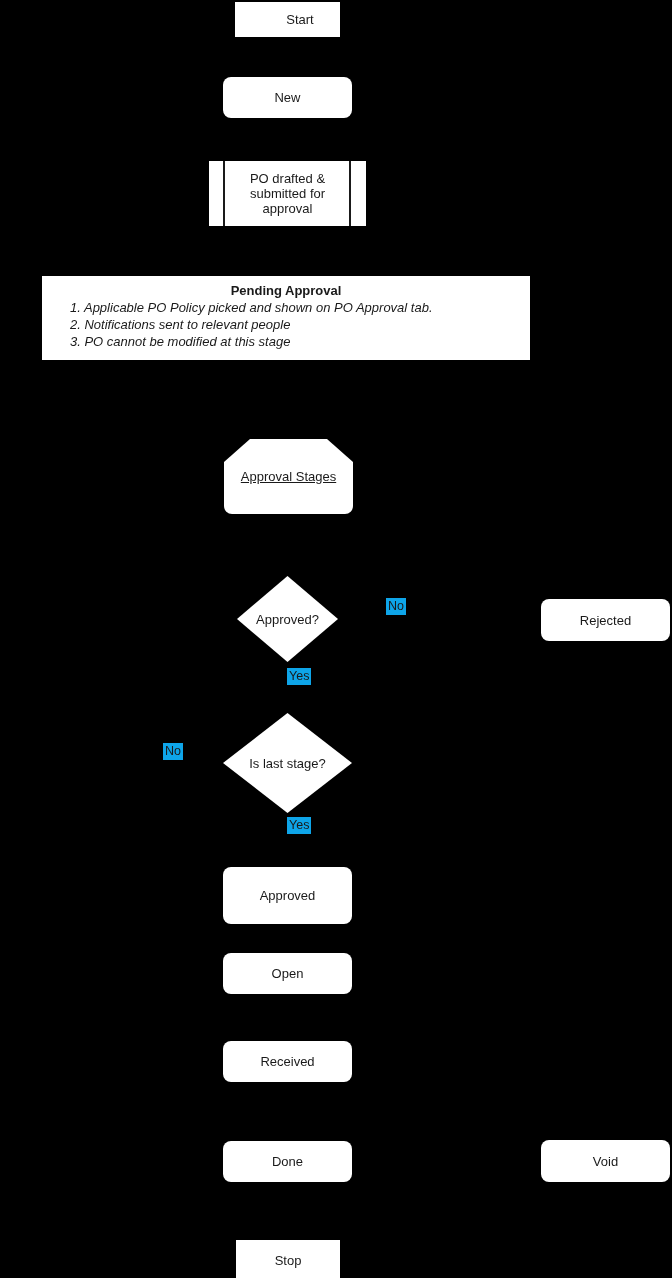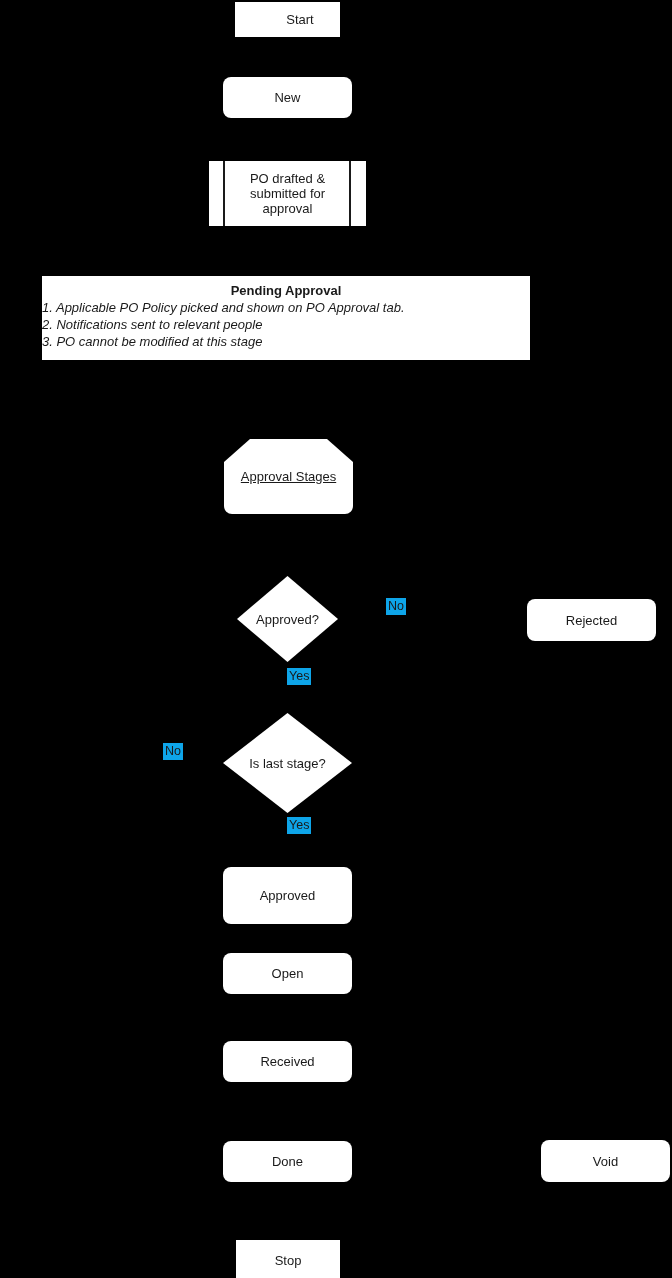--- a/index.html
+++ b/index.html
@@ -24,21 +24,21 @@
     box-sizing: border-box;
   }
   .rounded { border-radius: 8px; }
 
   
   #start { left: 235px; top: 2px;    width: 105px; height: 35px; padding-left: 25px; }
   #stop  { left: 236px; top: 1240px; width: 104px; height: 40px; }
 
   
   #new      { left: 223px; top: 77px;   width: 129px; height: 41px; }
-  #rejected { left: 527px; top: 599px;  width: 129px; height: 42px; }
+  #rejected { left: 541px; top: 599px;  width: 129px; height: 42px; }
   #approved { left: 223px; top: 867px;  width: 129px; height: 57px; }
   #open     { left: 223px; top: 953px;  width: 129px; height: 41px; }
   #received { left: 223px; top: 1041px; width: 129px; height: 41px; }
   #done     { left: 223px; top: 1141px; width: 129px; height: 41px; }
   #void     { left: 541px; top: 1140px; width: 129px; height: 42px; }
 
   
   #po-drafted { left: 209px; top: 161px; width: 157px; height: 65px; }
   #po-drafted .vline {
     position: absolute; top: 0; bottom: 0; width: 2px; background: #1a1a1a;
@@ -52,20 +52,21 @@
     left: 42px; top: 276px; width: 488px; height: 84px;
     border-radius: 0;
     display: block;
     text-align: center;
     padding-top: 6px;
   }
   #pending .note-title { font-weight: bold; font-size: 13px; line-height: 17px; }
   #pending .note-list {
     font-style: italic; text-align: left;
     font-size: 13px; line-height: 17px;
+    padding-left: 28px;
   }
 
   
   #approval-stages {
     left: 224px; top: 439px; width: 129px; height: 75px;
     border-radius: 0 0 8px 8px;
     clip-path: polygon(0 23px, 26px 0, 103px 0, 129px 23px, 129px 75px, 0 75px);
     text-decoration: underline;
   }
 

